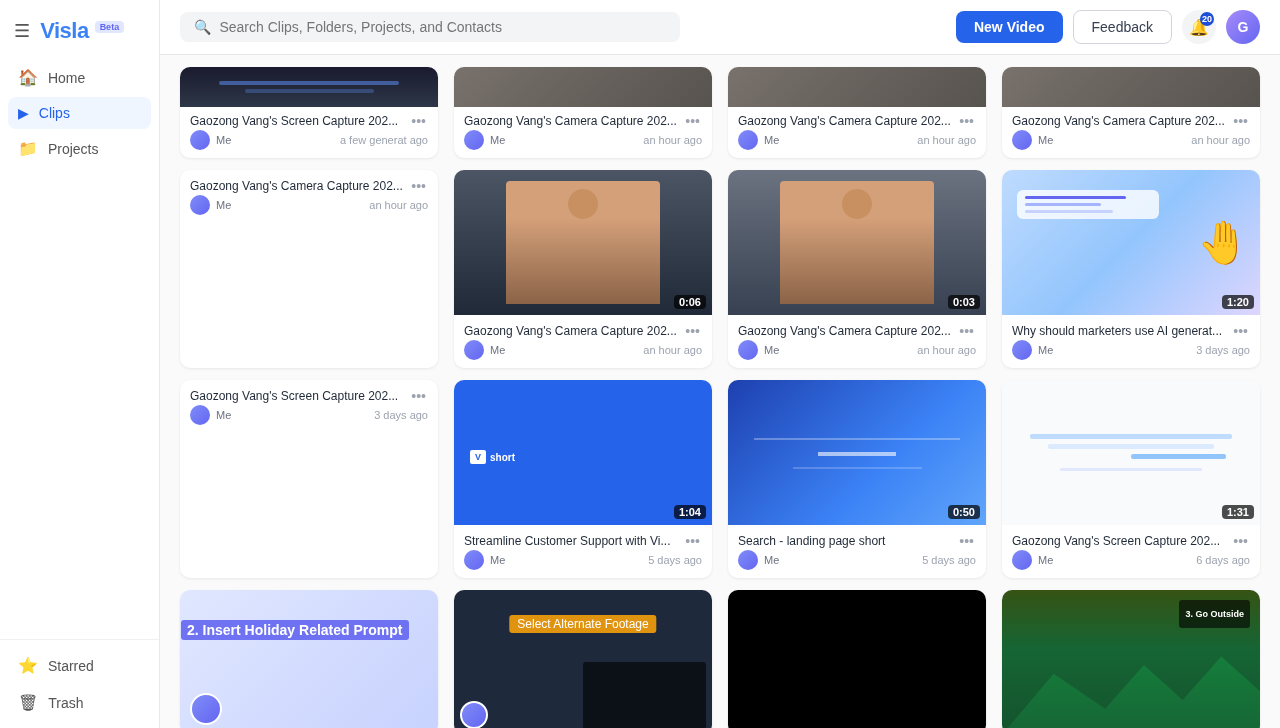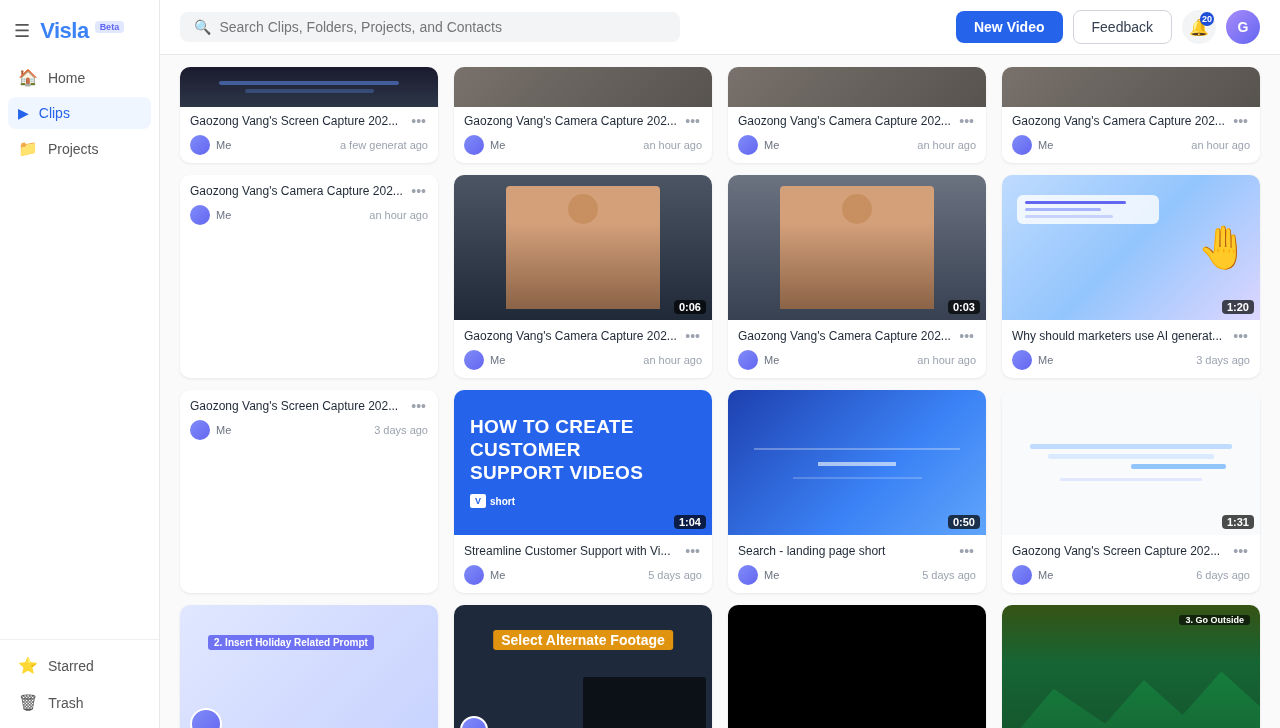--- a/index.html
+++ b/index.html
@@ -233,21 +233,20 @@
       color: #9ca3af;
       font-size: 14px;
       cursor: pointer;
       padding: 0 2px;
       flex-shrink: 0;
     }
     .clip-meta {
       display: flex;
       align-items: center;
       gap: 6px;
-      margin-top: 5px;
     }
     .user-avatar-small {
       width: 20px; height: 20px;
       border-radius: 50%;
       background: linear-gradient(135deg, #818cf8, #6366f1);
       flex-shrink: 0;
     }
     .clip-owner {
       font-size: 11px;
       color: #6b7280;
@@ -307,49 +306,49 @@
     }
     .screen-bar2 {
       width: 50%; height: 4px;
       background: rgba(100,150,255,0.3);
       border-radius: 2px;
     }
 
     
     .holiday-overlay {
       position: absolute;
-      top: 30px; left: 28px;
+      top: 30px; left: 1px;
       background: rgba(99, 102, 241, 0.9);
       color: #fff;
-      font-size: 10px;
+      font-size: 14px;
       font-weight: 600;
       padding: 2px 6px;
       border-radius: 3px;
     }
     .select-overlay {
       position: absolute;
       top: 25px; left: 50%;
       transform: translateX(-50%);
       background: rgba(245, 158, 11, 0.9);
       color: #fff;
-      font-size: 14px;
-      font-weight: 700;
+      font-size: 12px;
+      font-weight: 400;
       padding: 2px 8px;
       border-radius: 3px;
       white-space: nowrap;
       text-align: center;
     }
     .go-outside-overlay {
       position: absolute;
       top: 10px; right: 10px;
       background: rgba(0,0,0,0.6);
       color: #fff;
       font-size: 9px;
       font-weight: 600;
-      padding: 0 6px;
+      padding: 9px 6px;
       border-radius: 3px;
     }
 
     
     .ai-thumb {
       background: linear-gradient(135deg, #e0e7ff 0%, #c7d2fe 50%, #a5b4fc 100%);
       position: relative;
       display: flex; align-items: center; justify-content: center;
     }
   </style>
@@ -574,21 +573,20 @@
             <div class="user-avatar-small"></div>
             <span class="clip-owner">Me</span>
             <span class="clip-time">3 days ago</span>
           </div>
         </div>
       </div>
 
       <div class="clip-card">
         <div class="clip-thumbnail">
           <div style="position:absolute;top:0;left:0;right:0;bottom:0;background:#2563eb;display:flex;flex-direction:column;align-items:flex-start;justify-content:center;padding:14px 16px;">
-            <div style="font-size:19px;font-weight:900;color:#fff;line-height:1.2;text-transform:uppercase;letter-spacing:0.3px;">HOW TO CREATE<br>CUSTOMER<br>SUPPORT VIDEOS</div>
             <div style="margin-top:10px;display:flex;align-items:center;gap:4px;">
               <div style="background:#fff;color:#2563eb;font-size:9px;font-weight:900;padding:2px 5px;border-radius:2px;">V</div>
               <span style="color:#fff;font-size:10px;font-weight:600;">short</span>
             </div>
           </div>
           <span class="clip-duration">1:04</span>
         </div>
         <div class="clip-info">
           <div class="clip-title-row">
             <span class="clip-title">Streamline Customer Support with Vi...</span>

